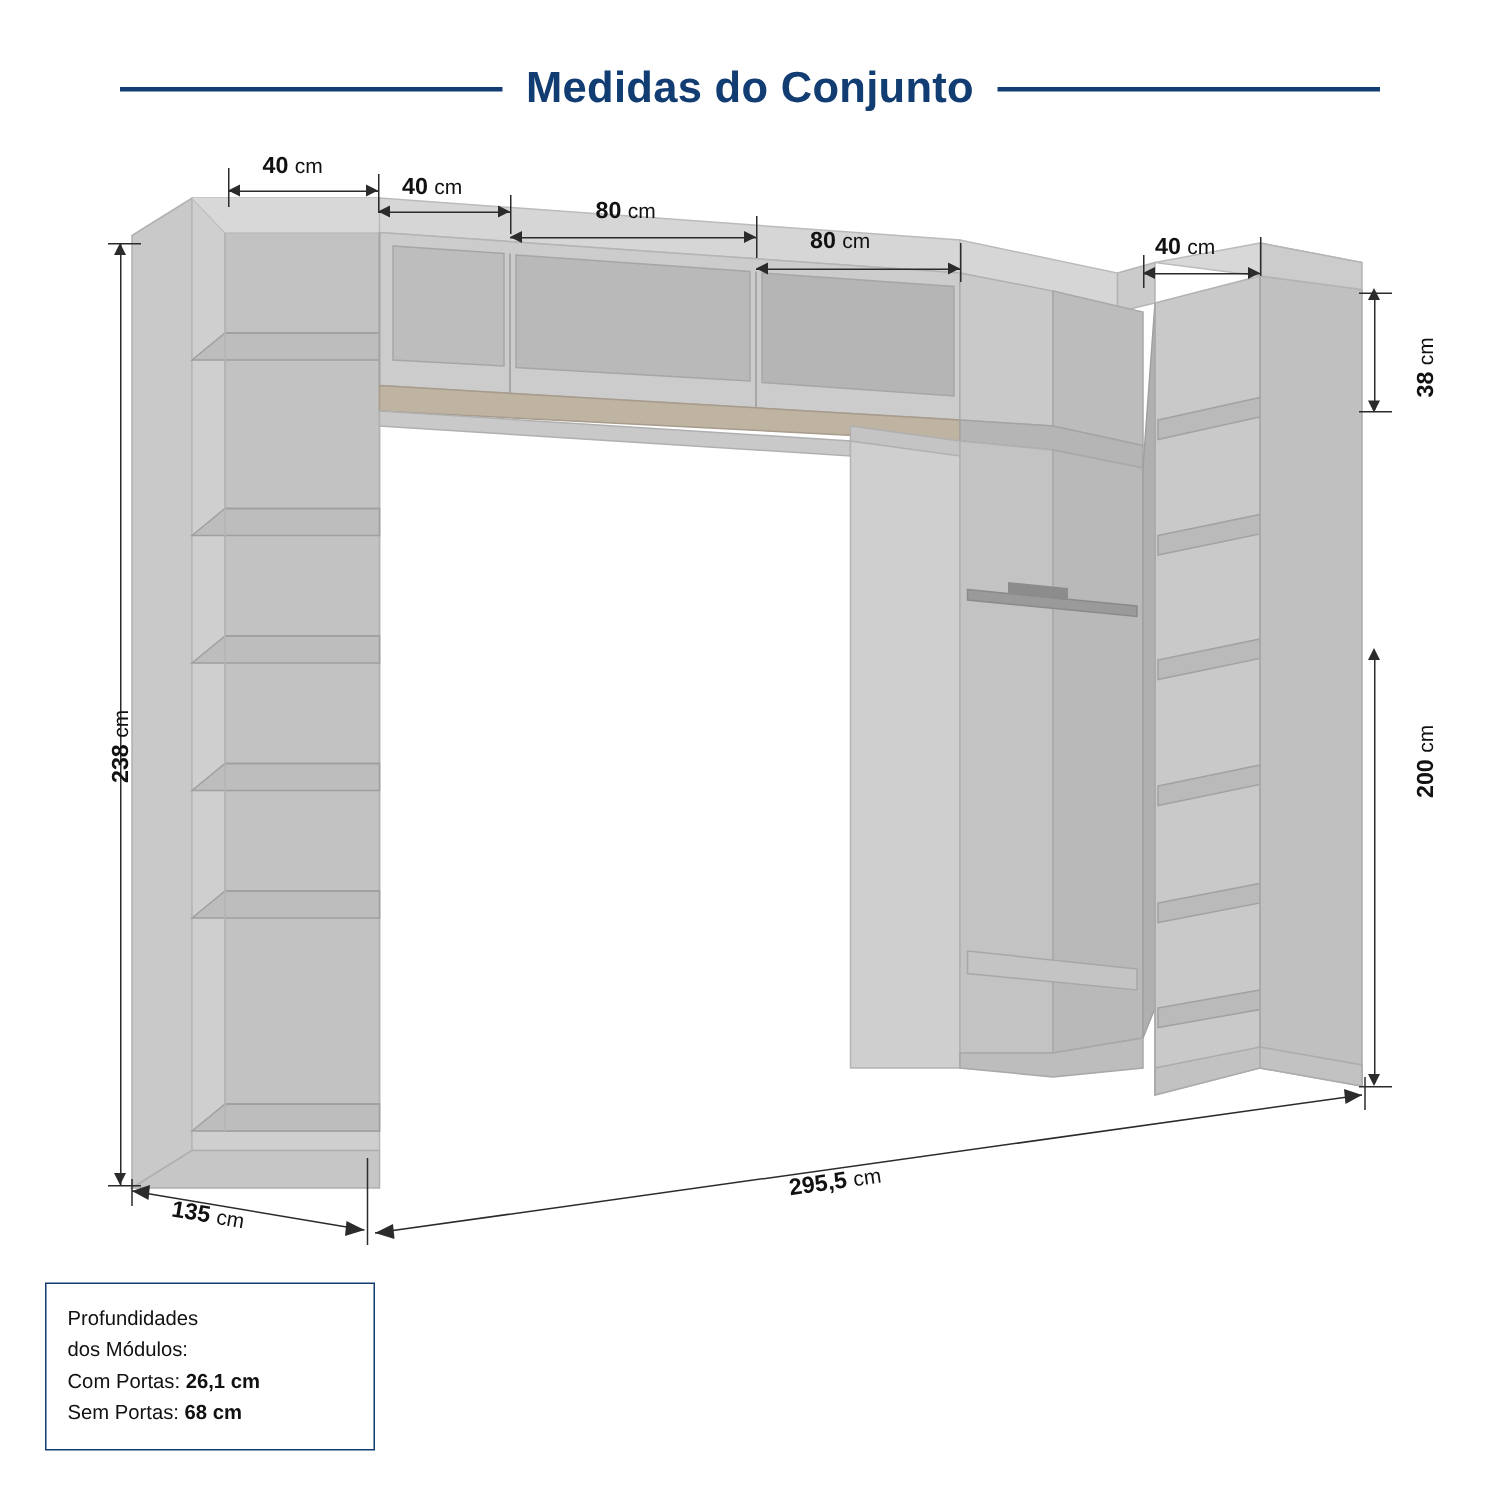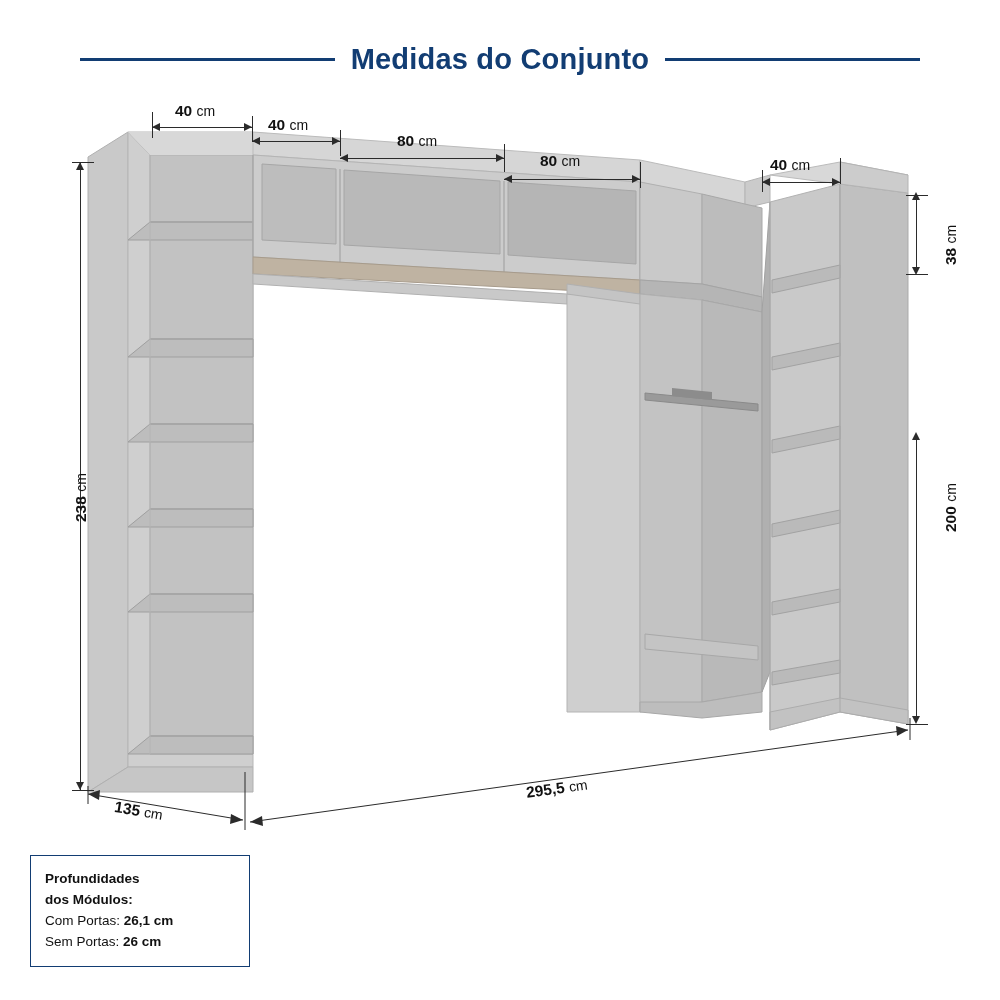--- a/index.html
+++ b/index.html
@@ -116,21 +116,21 @@
     border: 1px solid #123d73;
     box-sizing: border-box;
     padding: 12px 14px 0 14px;
   }
   .notebox .nline {
     font-size: 13.5px;
     color: #111111;
     line-height: 21px;
     white-space: nowrap;
   }
-  .notebox .nline.strong { font-weight: bold; }
+  .notebox .nline.strong { font-weight: normal; }
   .notebox .nline b { font-weight: bold; }
 
   
   #furniture {
     position: absolute;
     left: 0; top: 0;
   }
 </style>
 </head>
 <body>
@@ -333,17 +333,17 @@
     <span>295,5</span>&nbsp;<span class="u">cm</span>
   </div>
 
   <div class="notebox">
     <div class="nline strong">Profundidades</div>
     <div class="nline strong">dos Módulos:</div>
     <div class="nline">
       <span>Com Portas: </span><b>26,1 cm</b>
     </div>
     <div class="nline">
-      <span>Sem Portas: </span><b>26 cm</b>
+      <span>Sem Portas: </span><b>68 cm</b>
     </div>
   </div>
 
 </div>
 
 </body></html>

